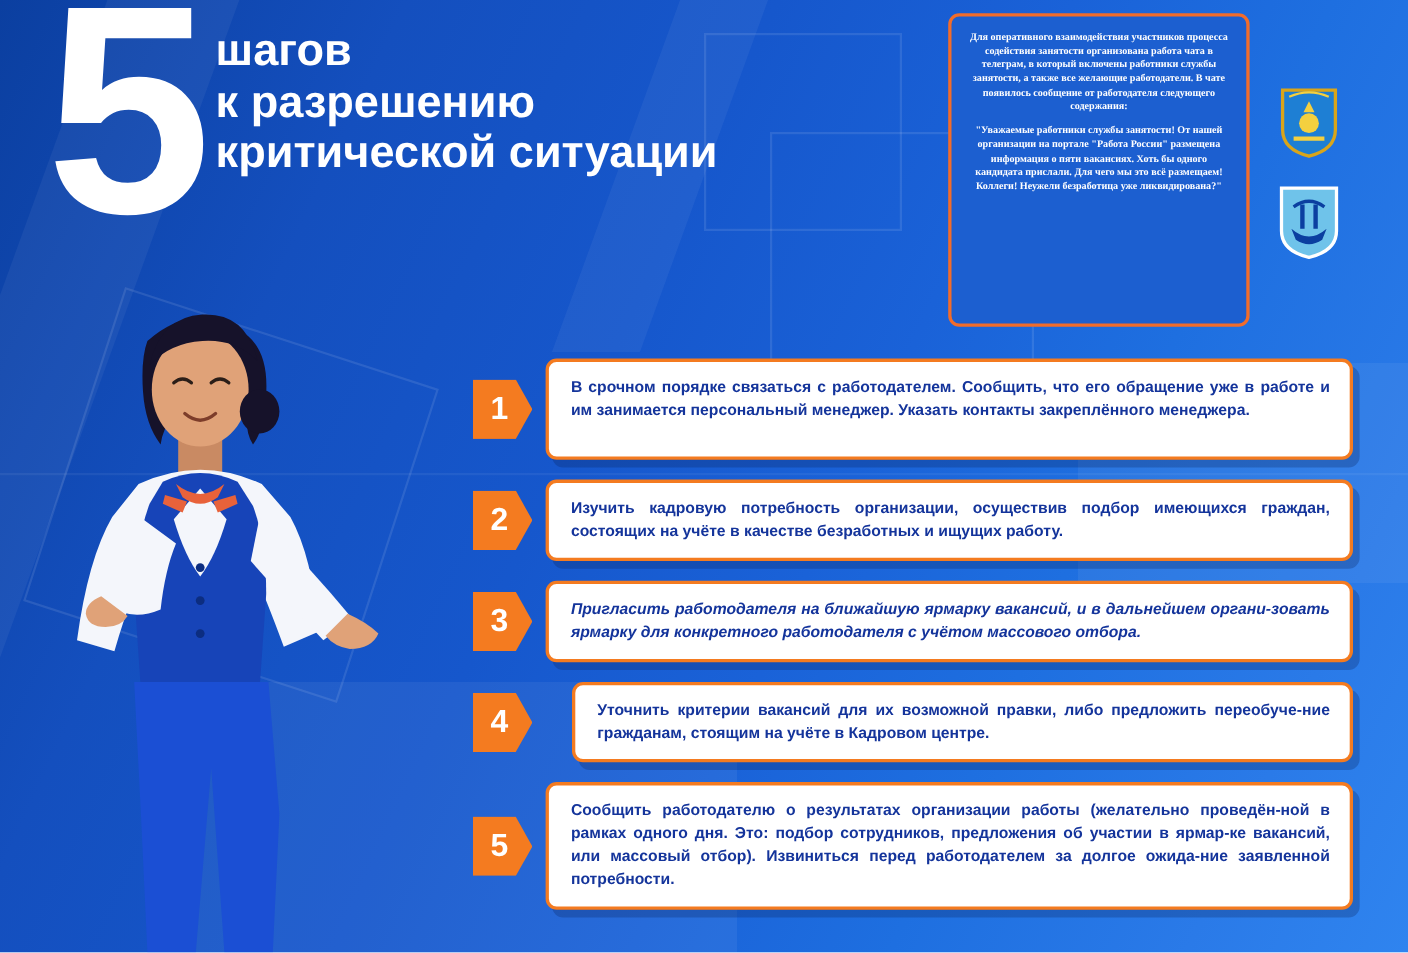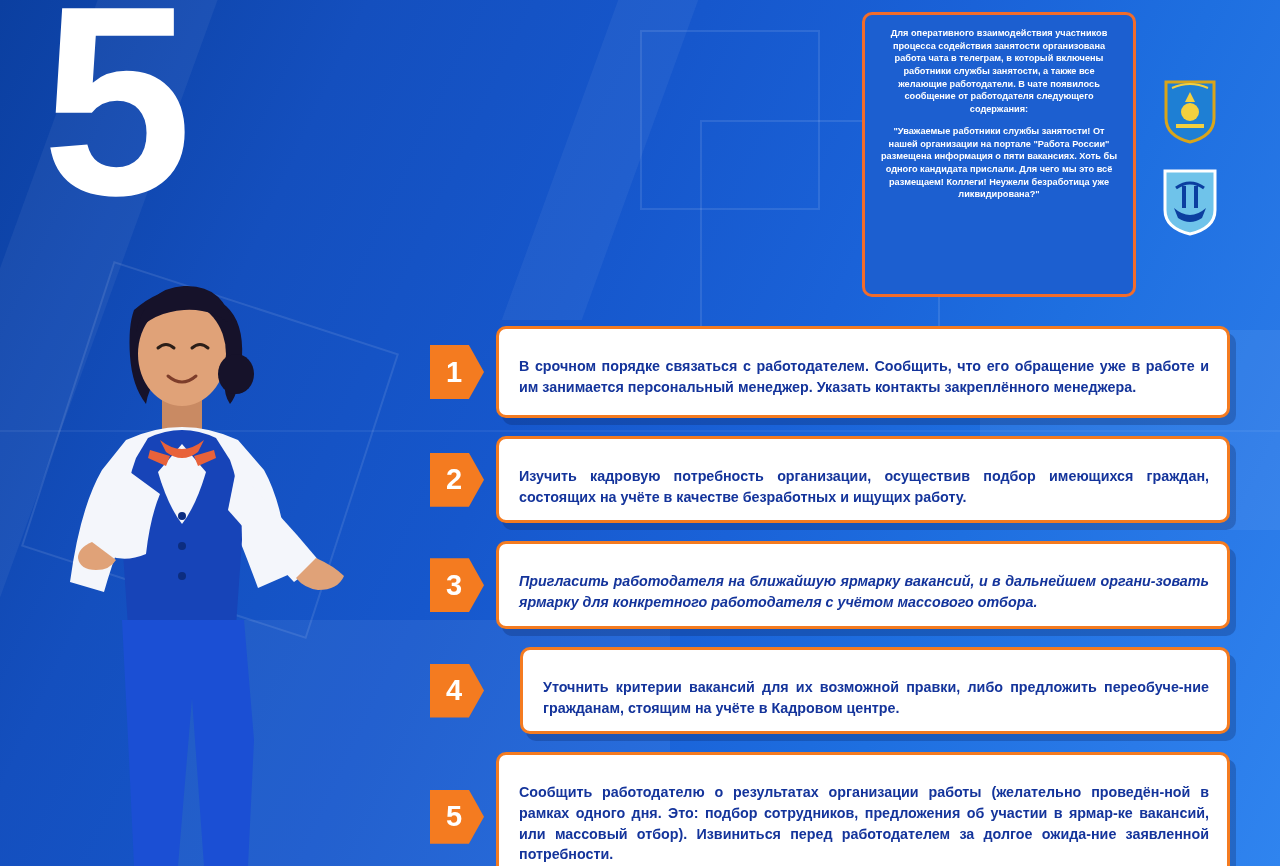--- a/index.html
+++ b/index.html
@@ -59,21 +59,21 @@
     background: #1c5fd0;
     border: 3px solid #f26c2a;
     border-radius: 10px;
     padding: 12px 14px 10px 14px;
     color: #ffffff;
     font-size: 9.2px;
     line-height: 1.38;
     text-align: center;
     font-weight: 700;
   }
-  .callout p { margin-bottom: 9px; }
+  .callout p { margin-bottom: 9px; font-family: Liberation Serif, serif; }
 
   
   .emblem {
     position: absolute;
     width: 56px; height: 66px;
   }
   .emblem svg { width: 100%; height: 100%; display: block; }
   #emblem-region { left: 1162px; top: 78px; }
   #emblem-city   { left: 1162px; top: 168px; width: 56px; height: 68px; }
 
@@ -111,21 +111,21 @@
     color: #ffffff;
     font-size: 29px;
     font-weight: 700;
     margin-right: 10px;
   }
   .card {
     flex: 1 1 auto;
     background: #ffffff;
     border: 3px solid #f47b20;
     border-radius: 10px;
-    padding: 27px 18px 13px 20px;
+    padding: 13px 18px 13px 20px;
     color: #14349b;
     font-size: 14.3px;
     line-height: 1.45;
     font-weight: 600;
     text-align: justify;
     box-shadow: 6px 7px 0 rgba(10,35,95,0.28);
   }
   .step-1 .card { min-height: 92px; }
   .step-2 .card { min-height: 74px; }
   .step-3 .card { min-height: 74px; font-style: italic; }
@@ -140,20 +140,25 @@
   <div class="bg-diag" style="left:-60px; top:0; width:120px; height:866px;"></div>
   <div class="bg-diag" style="left:560px; top:0; width:80px; height:320px;"></div>
   <div class="bg-shape" style="left:640px; top:30px; width:180px; height:180px;"></div>
   <div class="bg-shape" style="left:700px; top:120px; width:240px; height:240px;"></div>
   <div class="bg-fill" style="left:980px; top:330px; width:300px; height:200px;"></div>
   <div class="bg-fill" style="left:150px; top:620px; width:520px; height:246px;"></div>
   <div class="bg-shape" style="left:60px; top:300px; width:300px; height:300px; transform:rotate(18deg);"></div>
   <div class="bg-fill" style="left:0; top:430px; width:1280px; height:2px;"></div>
 
   <div class="big-five">5</div>
+  <div class="head-lines">
+    <div class="l">шагов</div>
+    <div class="l">к разрешению</div>
+    <div class="l">критической ситуации</div>
+  </div>
 
   <div class="callout">
     <p>Для оперативного взаимодействия участников процесса содействия занятости организована работа чата в телеграм, в который включены работники службы занятости, а также все желающие работодатели. В чате появилось сообщение от работодателя следующего содержания:</p>
     <p>"Уважаемые работники службы занятости! От нашей организации на портале "Работа России" размещена информация о пяти вакансиях. Хоть бы одного кандидата прислали. Для чего мы это всё размещаем! Коллеги! Неужели безработица уже ликвидирована?"</p>
   </div>
 
   <div class="emblem" id="emblem-region">
     <svg viewBox="0 0 56 66">
       <path d="M4 4 H52 V40 Q52 58 28 64 Q4 58 4 40 Z" fill="#1e7fd4" stroke="#d9a51a" stroke-width="3"></path>
       <path d="M28 14 l5 10 h-10 z" fill="#f4d03f"></path>

